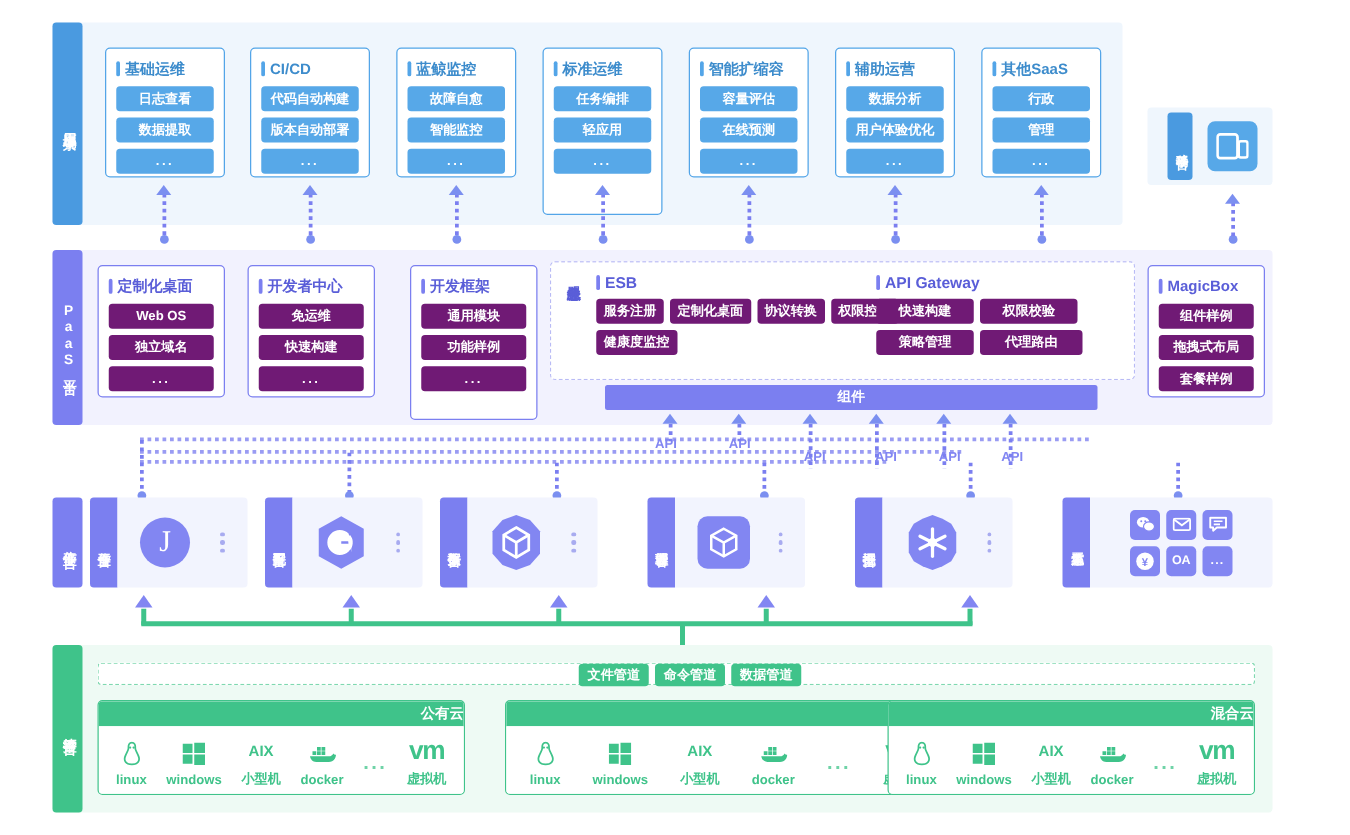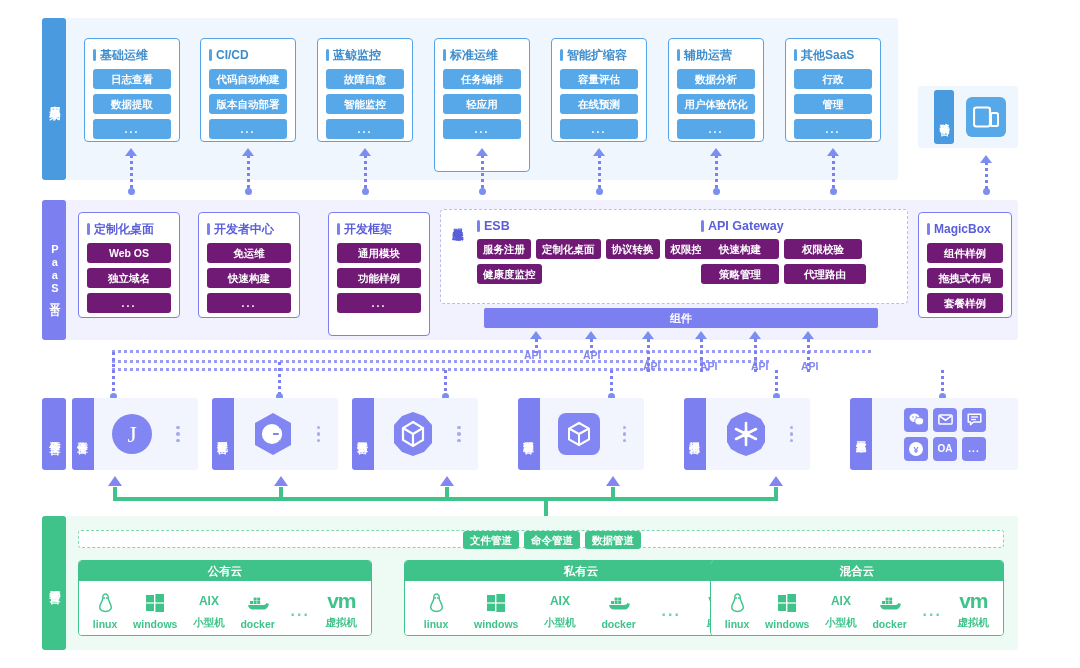--- a/index.html
+++ b/index.html
@@ -235,21 +235,21 @@
     border: 1.4px solid #3fc38a;
     border-radius: 4px;
     background: #fff;
     overflow: hidden;
   }
   .cloud-head {
     background: #3fc38a;
     color: #fff;
     font-size: 11.5px;
     font-weight: 700;
-    text-align: center;
+    text-align: right;
     line-height: 20px;
   }
   .cloud-body {
     display: flex;
     align-items: flex-end;
     justify-content: space-around;
     padding: 9px 6px 8px 6px;
     background: #fff;
   }
   .os {

